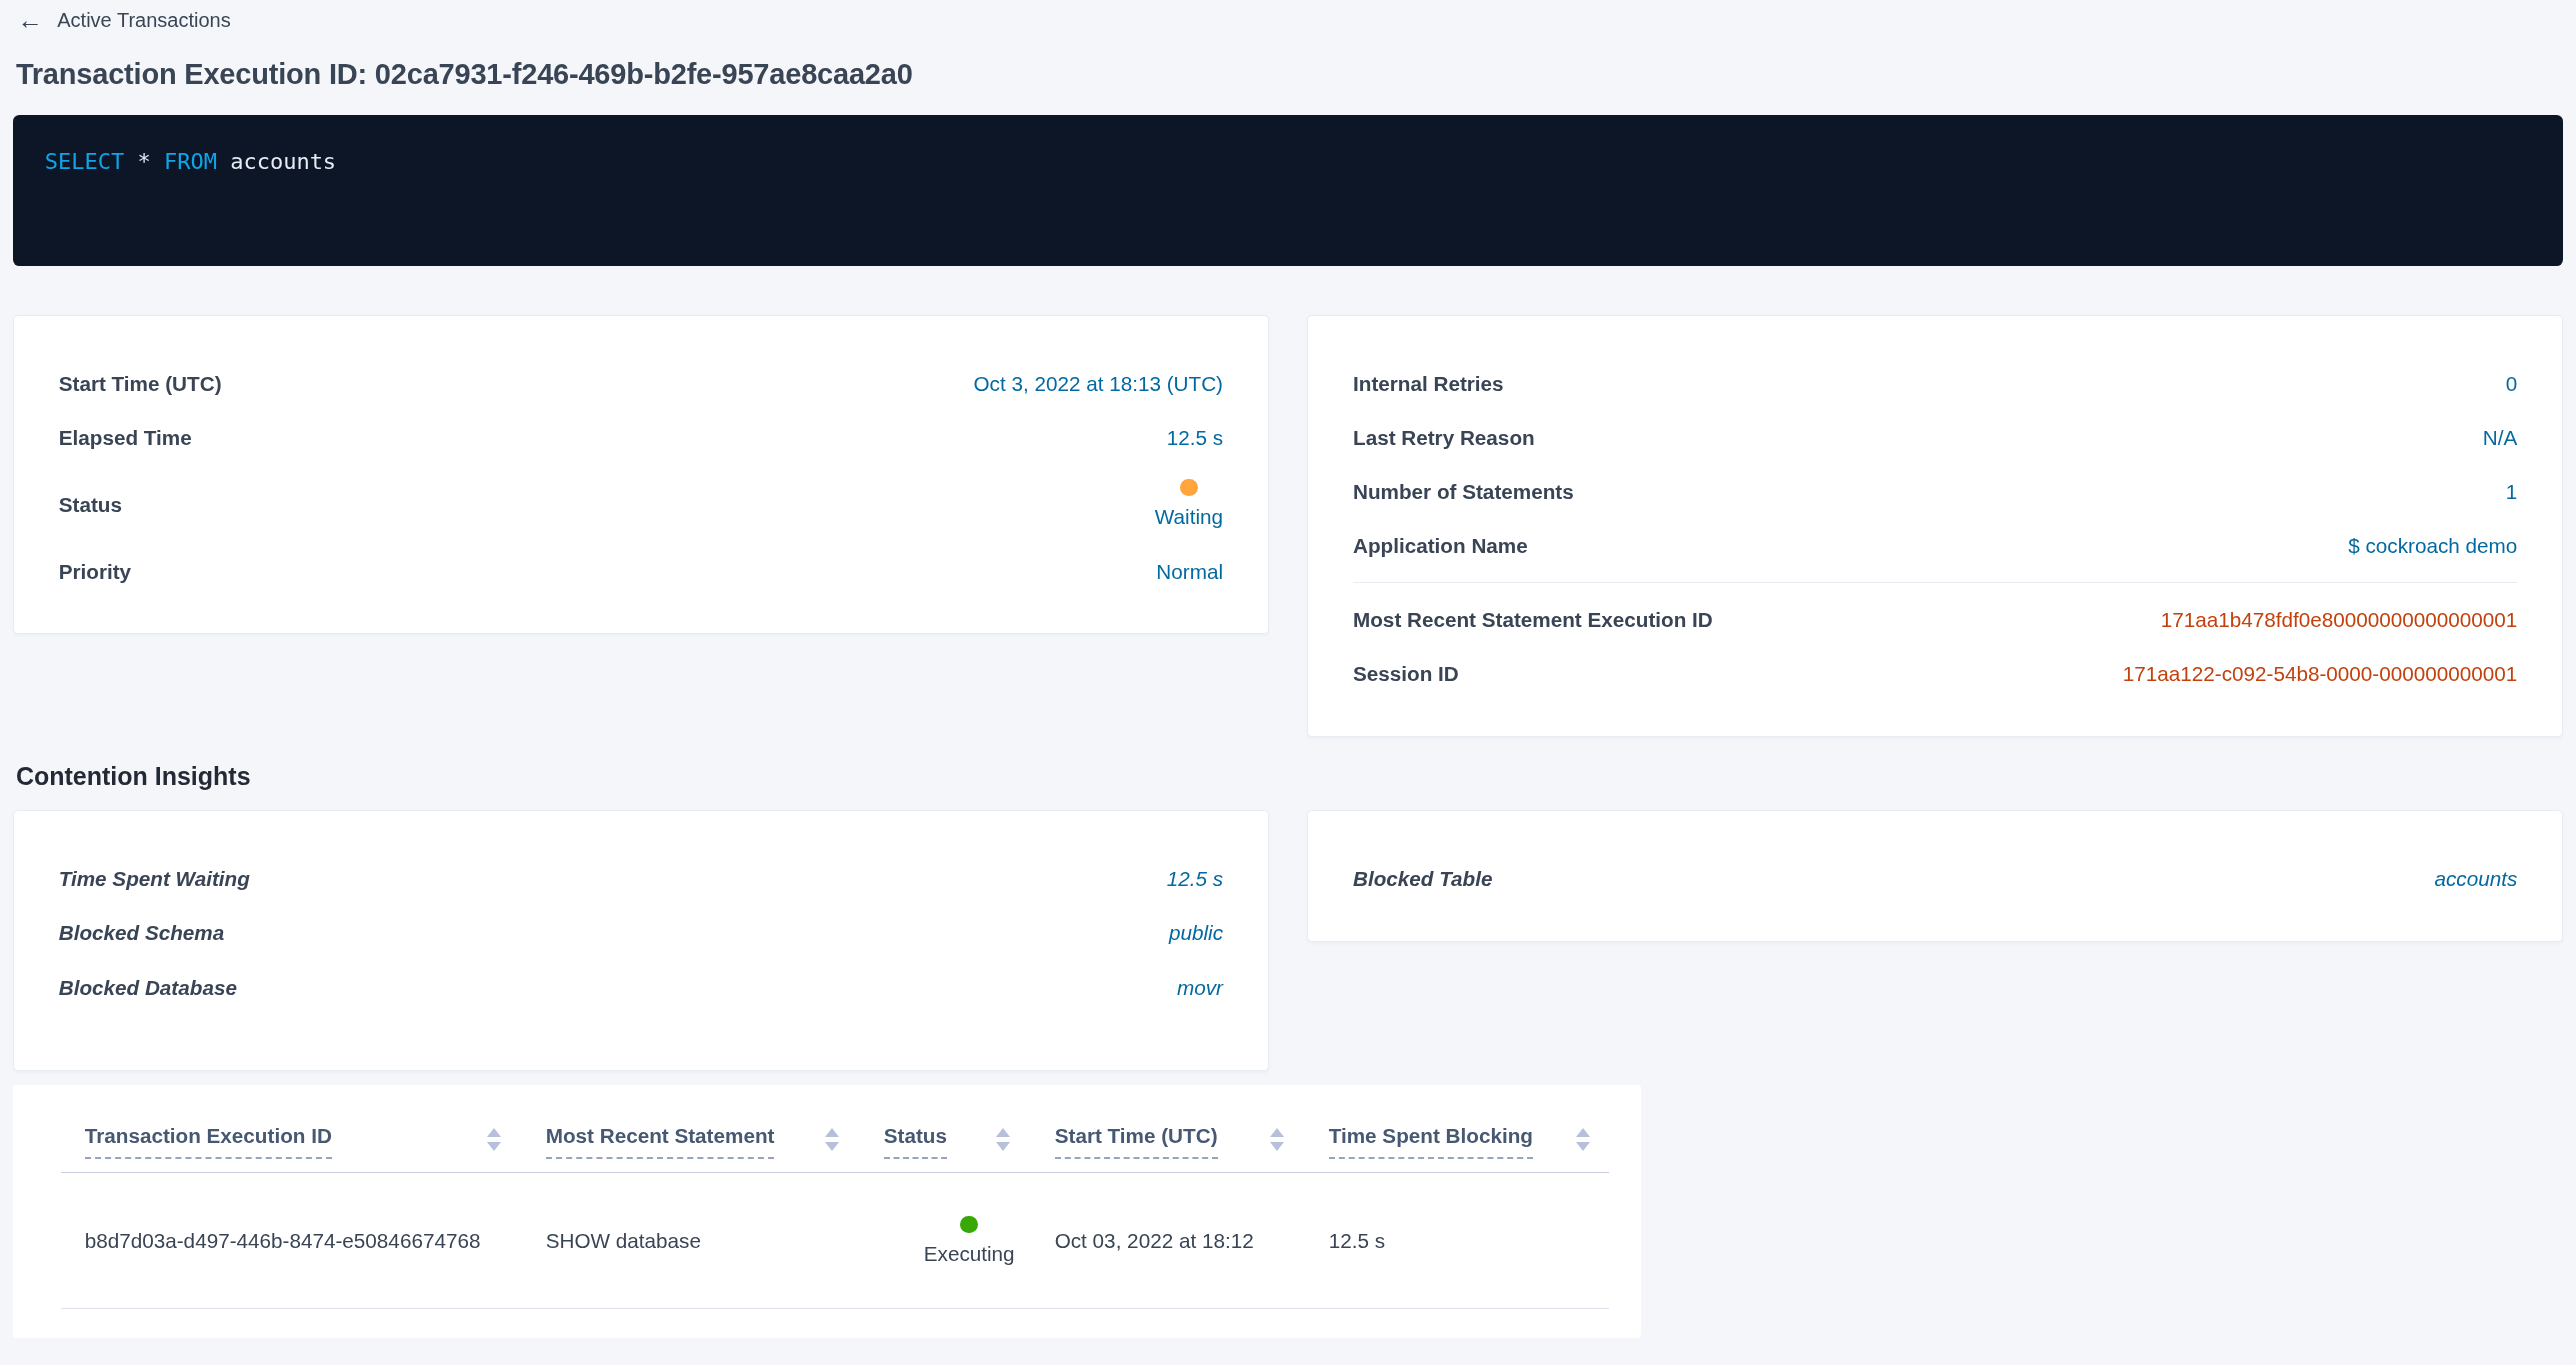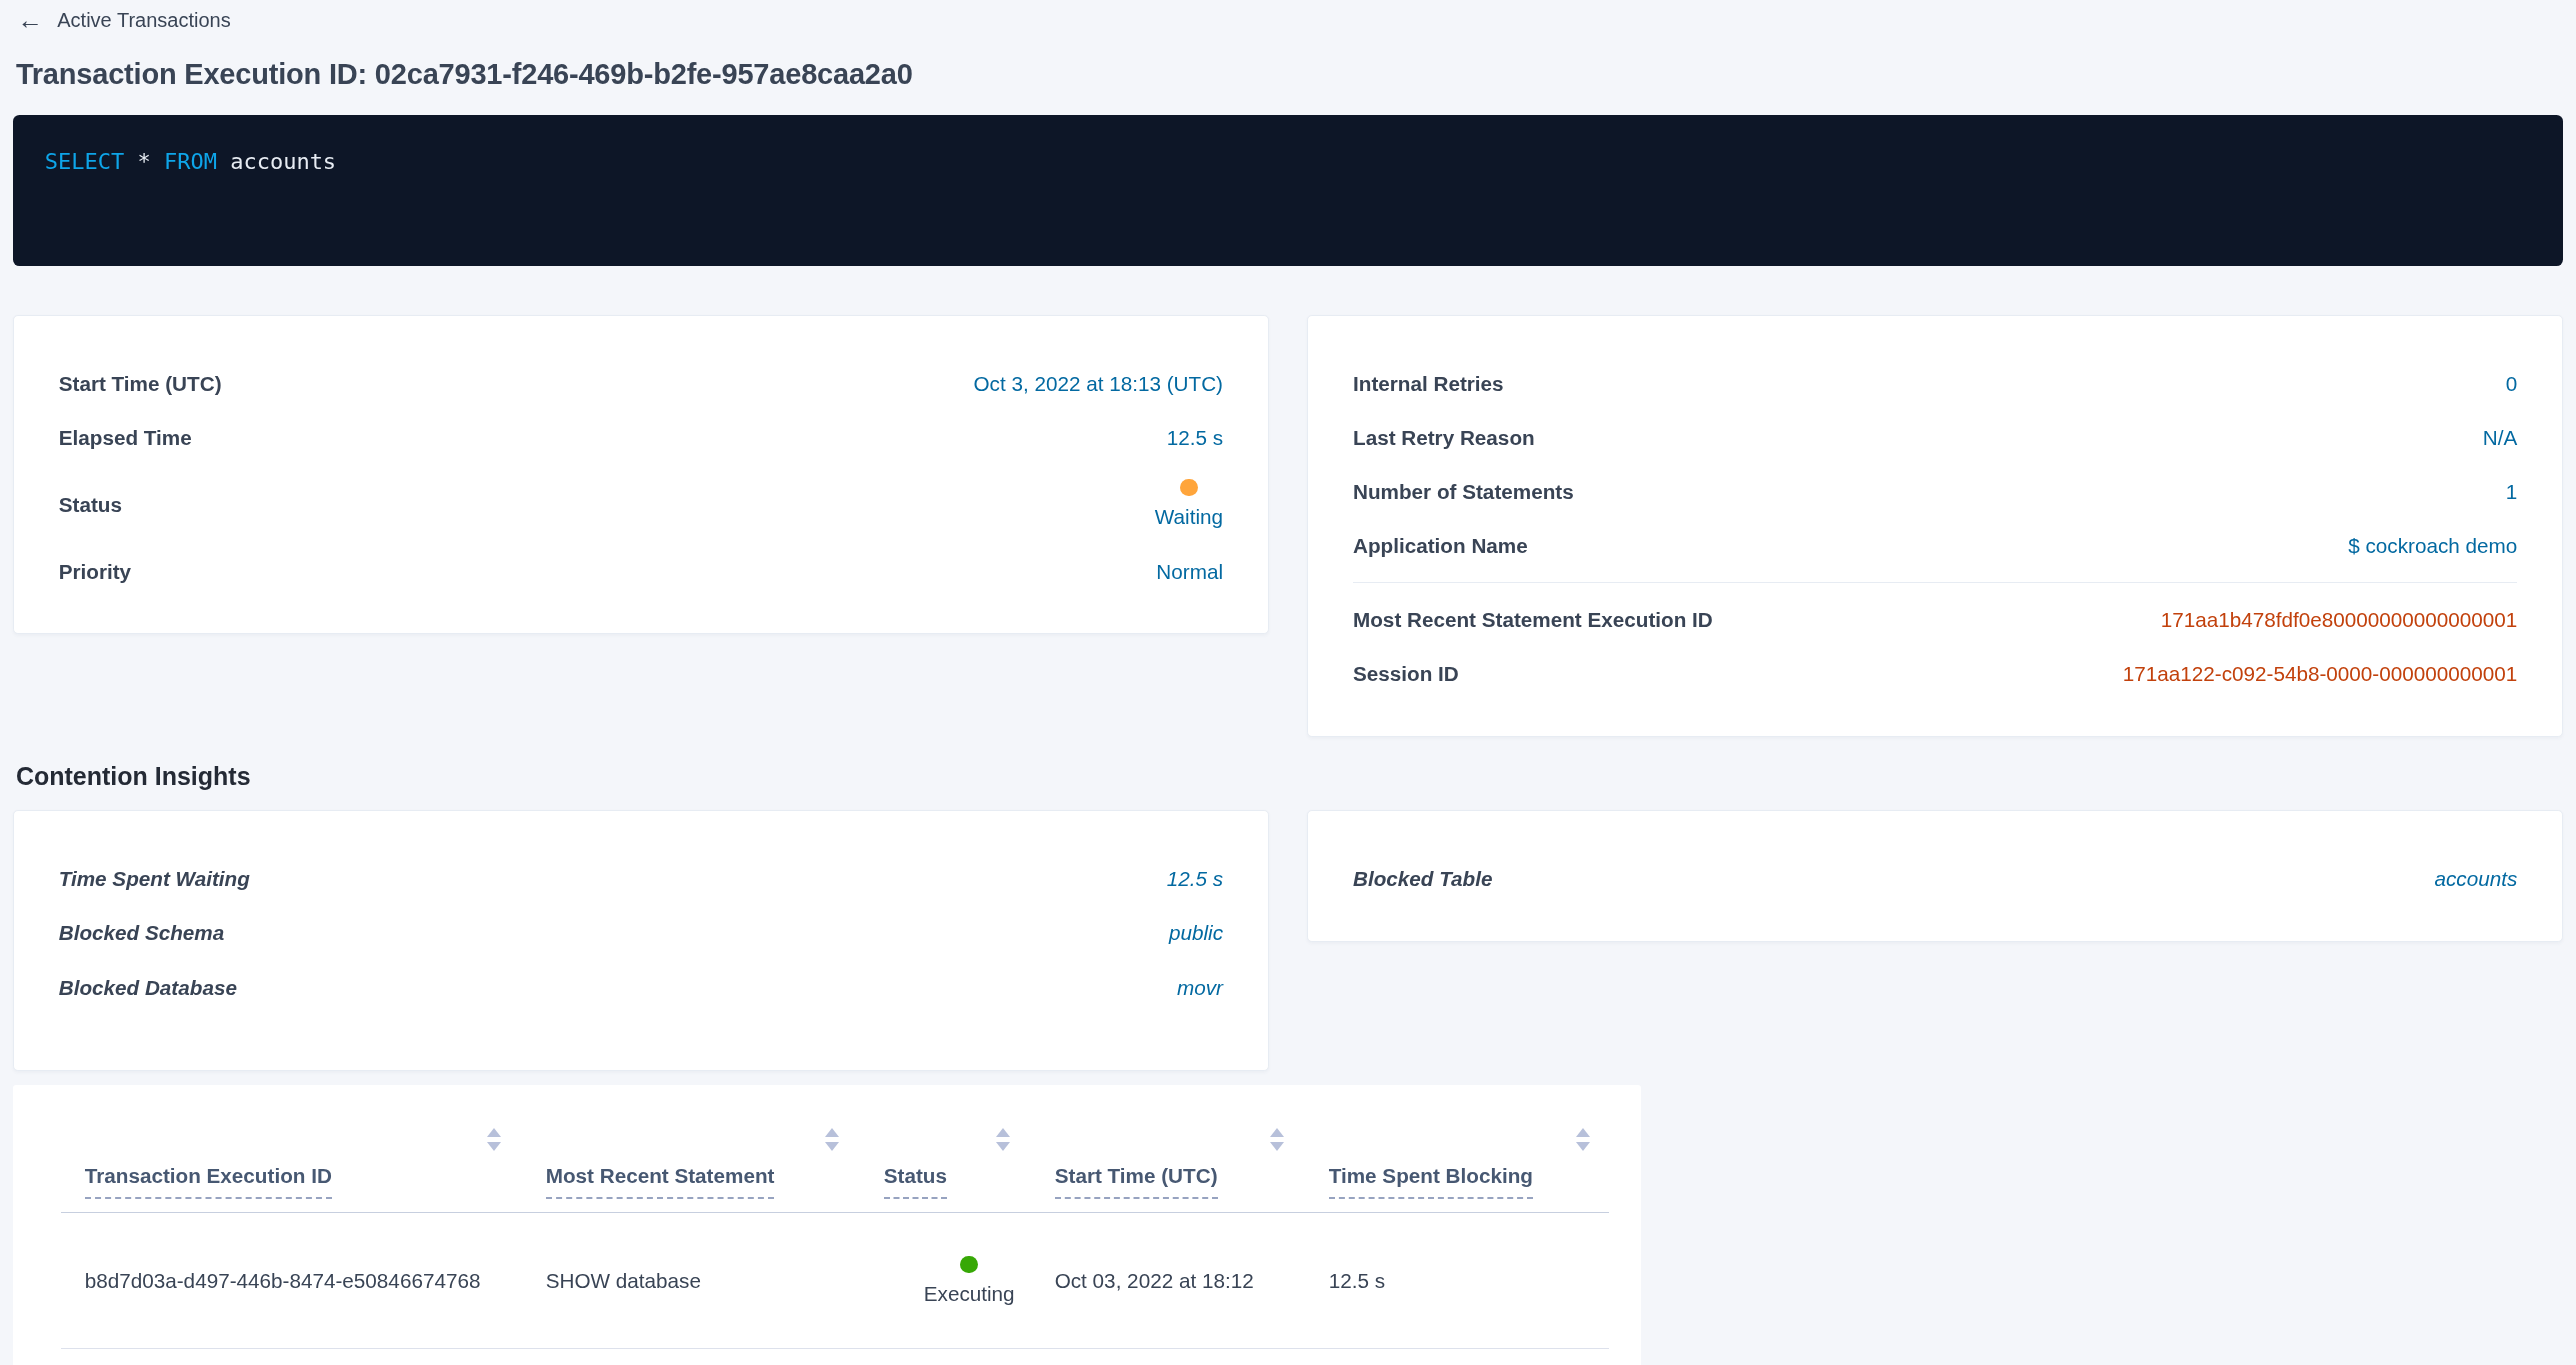--- a/index.html
+++ b/index.html
@@ -76,21 +76,21 @@
   col.c1 { width:485px; } col.c2 { width:338px; } col.c3 { width:171px; }
   col.c4 { width:274px; } col.c5 { width:280px; }
   thead tr { border-bottom:1.6px solid #c7cfdf; }
   th {
     padding:38px 0 12.7px 0; text-align:left; vertical-align:top;
     font-size:20.7px; font-weight:700; color:#475872; cursor:pointer;
   }
   th .th-inner { display:flex; justify-content:space-between; align-items:flex-start; padding-right:45px; }
   th:first-child .th-inner, td:first-child { padding-left:24px; }
   th:last-child .th-inner { padding-right:19px; }
-  .th-label { padding-bottom:8px; border-bottom:2.4px dashed #97a3c0; line-height:25.5px;margin-top:40px; }
+  .th-label { padding-bottom:8px; border-bottom:2.4px dashed #97a3c0; line-height:25.5px; }
   .sort { display:flex; flex-direction:column; gap:4.8px; padding-top:4.8px; }
   .tri-up { width:0; height:0; border-left:7.2px solid transparent; border-right:7.2px solid transparent; border-bottom:9.5px solid #b7c0da; }
   .tri-down { width:0; height:0; border-left:7.2px solid transparent; border-right:7.2px solid transparent; border-top:9.5px solid #b7c0da; }
   tbody tr { border-bottom:1.6px solid #dde1ec; }
   td { padding:43px 0 41px 0; font-size:20.7px; color:#394455; line-height:25.5px; vertical-align:middle; }
 </style>
 </head>
 <body>
 
 <div class="page">

